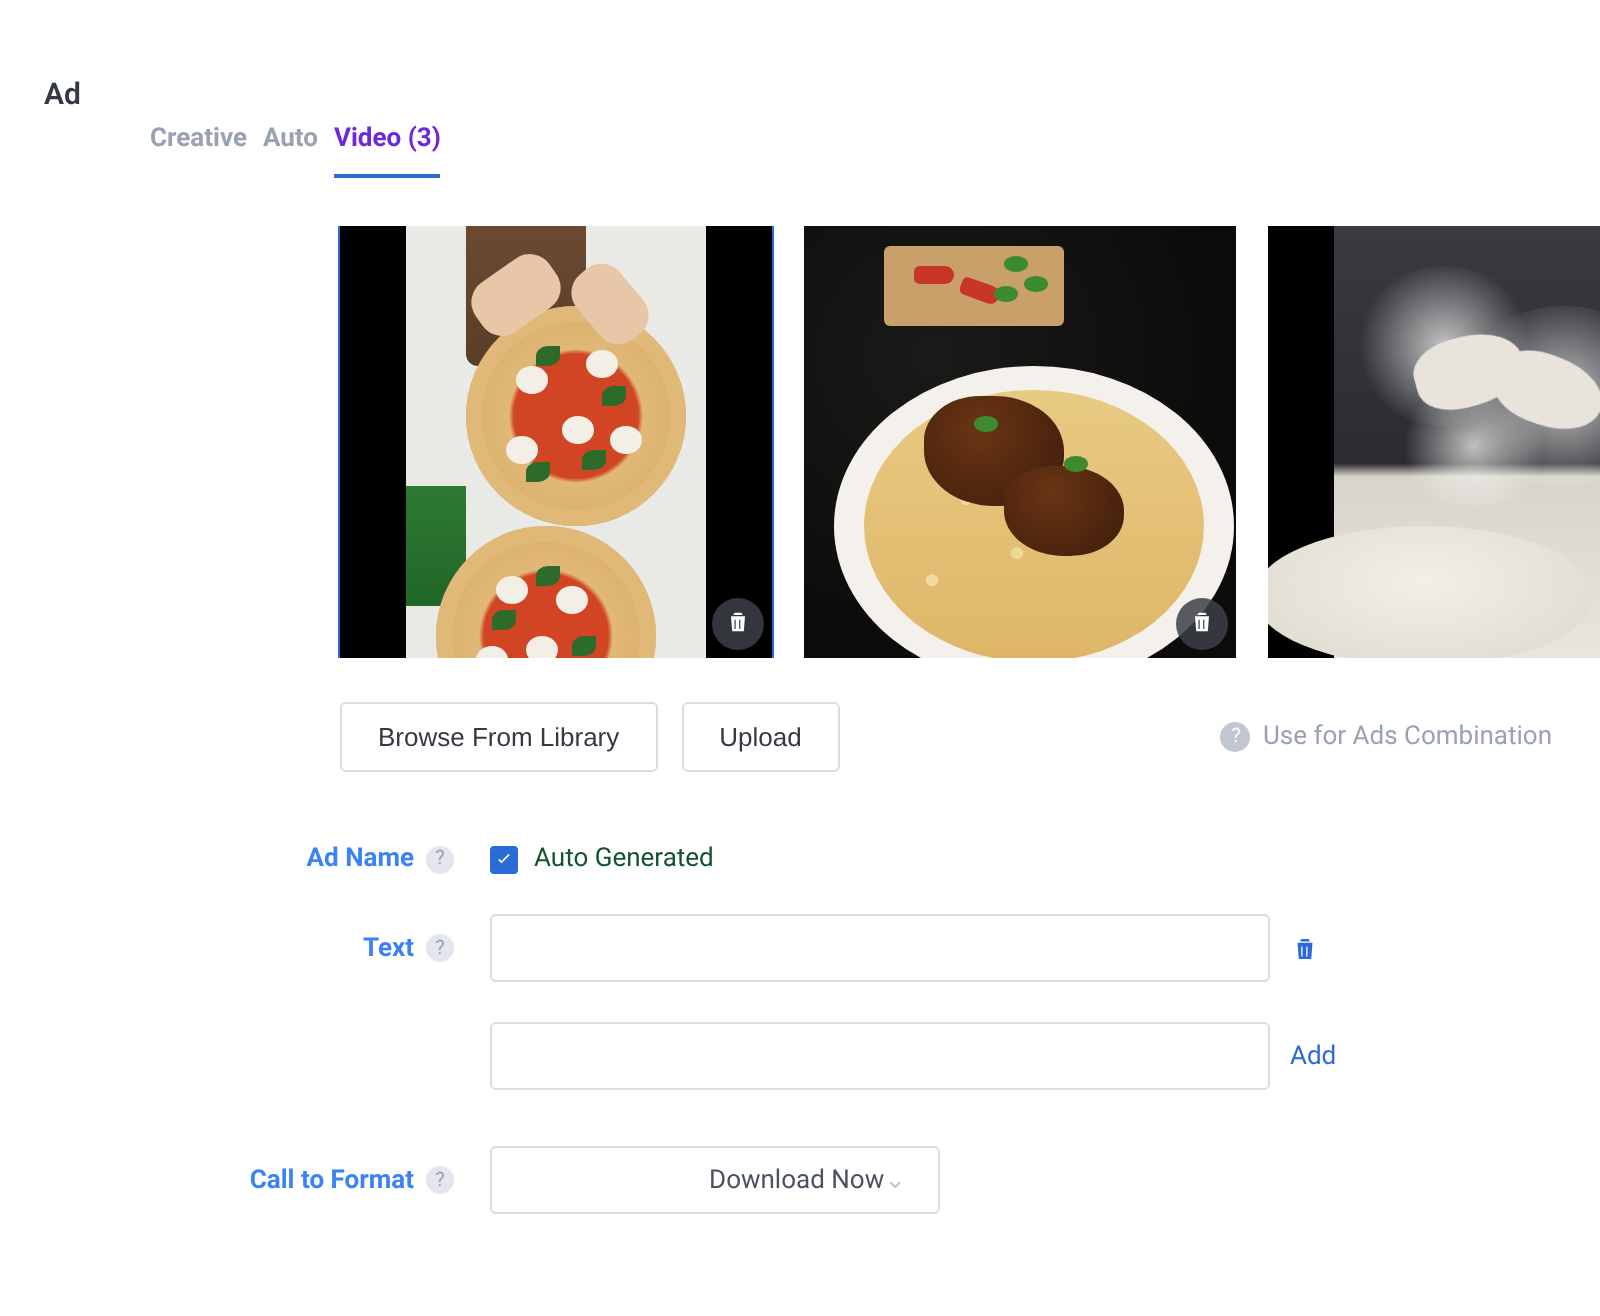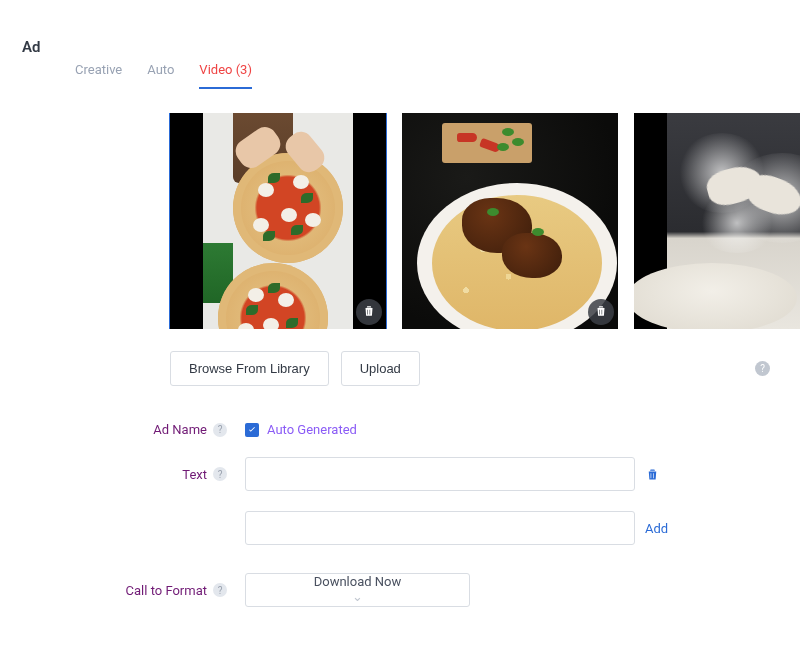--- a/index.html
+++ b/index.html
@@ -22,30 +22,31 @@
     padding-right: 0;
   }
   .tabs-row {
     display: flex;
     align-items: center;
     margin-top: 6px;
     padding-right: 24px;
   }
   .tabs {
     display: flex;
-    gap: 25px;
+    gap: 8px;
+    font-weight: bold;
   }
   .tab {
     font-size: 13px;
     color: #98a2b3;
     padding-bottom: 10px;
     cursor: pointer;
   }
   .tab.active {
-    color: #ef4444;
+    color: #6d28d9;
     border-bottom: 2px solid #2b6bd6;
   }
   .links {
     margin-left: auto;
     display: flex;
     gap: 22px;
   }
   .link {
     color: #2b6bd6;
     font-size: 13px;
@@ -124,55 +125,55 @@
     align-items: center;
     margin-bottom: 20px;
   }
   .label-col {
     width: 170px;
     display: flex;
     align-items: center;
     justify-content: flex-end;
     padding-right: 18px;
   }
-  .label-col .lbl { color: #701a75; font-size: 13px; }
+  .label-col .lbl { color: #3b82f6; font-size: 13px; font-weight: bold; }
   .help {
     width: 14px; height: 14px; border-radius: 50%;
     background: #e3e7ed; color: #9ba3af; font-size: 10px;
     display: inline-flex; align-items: center; justify-content: center;
     margin-left: 6px;
   }
   .field-col { display: flex; align-items: center; }
   .checkbox {
     width: 14px; height: 14px; background: #2b6bd6; border-radius: 2px;
     display: inline-flex; align-items: center; justify-content: center; margin-right: 8px;
     cursor: pointer;
   }
   .checkbox svg { width: 10px; height: 10px; fill: #fff; }
-  .chk-label { font-size: 13px; color: #8b5cf6; }
+  .chk-label { font-size: 13px; color: #14532d; }
   .text-input {
     width: 390px;
     height: 34px;
     border: 1px solid #d9dde3;
     border-radius: 3px;
     padding: 0 10px;
     font-size: 13px;
   }
   .trash-blue {
     margin-left: 10px;
     cursor: pointer;
     display: inline-flex;
   }
   .trash-blue svg { width: 15px; height: 15px; fill: #2b6bd6; }
   .add-link { color: #2b6bd6; font-size: 13px; margin-left: 10px; cursor: pointer; }
   .select {
     width: 225px; height: 34px;
     border: 1px solid #d9dde3; border-radius: 3px;
-    display: flex; align-items: center; justify-content: flex-start;
-    padding: 0 16px; font-size: 13px; color: #4a5160; cursor: pointer; flex-direction: column;
+    display: flex; align-items: center; justify-content: flex-end;
+    padding: 0 16px; font-size: 13px; color: #4a5160; cursor: pointer;
   }
   .select .chev { color: #c1c7d0; }
 
   
   .pizza-bg { position:absolute; inset:0; background:#e9e9e6; }
   .wood { position:absolute; top:0; left:30px; width:60px; height:70px;
     background: linear-gradient(#6b4a31,#5a3d28); border-radius: 0 0 6px 6px; }
   .pizza { position:absolute; width:110px; height:110px; border-radius:50%;
     background: radial-gradient(circle at 50% 50%, #d24524 40%, #e0b877 43%, #d9a761 100%);
     box-shadow: inset 0 0 0 8px #e0b877; }
@@ -310,20 +311,21 @@
       </div>
     </div>
 
   </div>
 
   <div class="actions-row">
     <button class="btn">Browse From Library</button>
     <button class="btn">Upload</button>
     <div class="combination">
       <span class="info-icon">?</span>
+      <span>Use for Ads Combination</span>
     </div>
   </div>
 
   <div class="form">
 
     <div class="form-row">
       <div class="label-col">
         <span class="lbl">Ad Name</span>
         <span class="help">?</span>
       </div>

